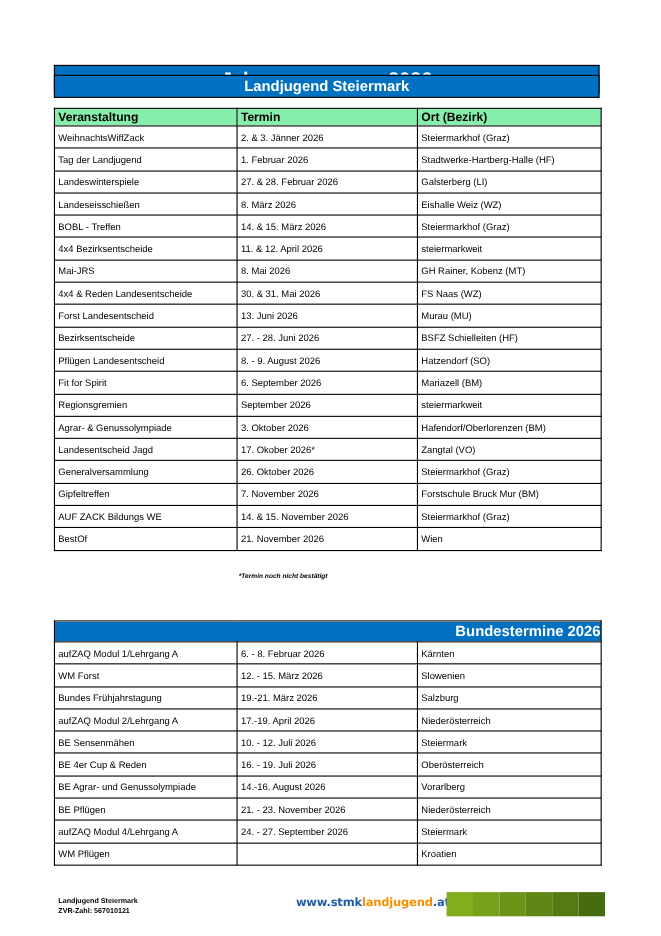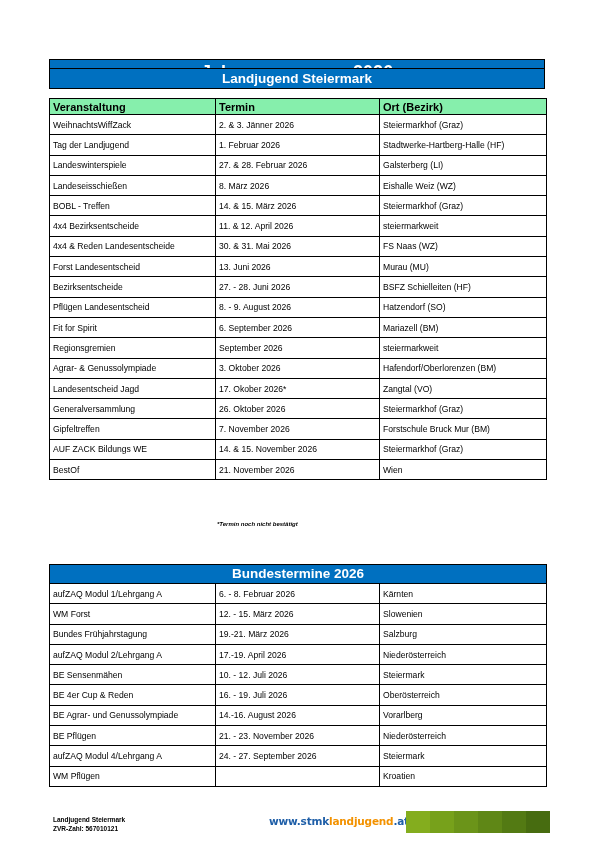--- a/index.html
+++ b/index.html
@@ -29,21 +29,21 @@
   #main-table { top: 98px; }
   #main-table thead th {
     background: #86efac; font-weight: bold; font-size: 11px; height: 15px; line-height: 14px;
   }
   #main-table thead th.center { text-align: left; }
   .note {
     position: absolute; top: 521px; left: 217px; font-size: 6px; font-style: italic; font-weight: bold;
   }
   #bund-table { top: 564px; }
   #bund-table thead th {
-    background: #0070c0; color: #fff; font-weight: bold; font-size: 13.5px; text-align: center;
+    background: #0070c0; color: #fff; font-weight: bold; font-size: 13.5px; text-align: right;
     height: 18px; line-height: 18px; padding: 0;
   }
   .footer-org {
     position: absolute; left: 53px; top: 815px; font-size: 6.5px; font-weight: bold; line-height: 9px;
   }
   .footer-url {
     position: absolute; left: 269px; top: 815px; font-size: 10.5px; font-weight: bold;
     font-family: "DejaVu Sans", sans-serif; letter-spacing: -0.2px;
   }
   .footer-url .a { color: #1f5fa8; text-align: right; }
@@ -97,20 +97,25 @@
         <td>BOBL - Treffen</td>
         <td>14. &amp; 15. März 2026</td>
         <td>Steiermarkhof (Graz)</td>
       </tr>
       <tr>
         <td>4x4 Bezirksentscheide</td>
         <td>11. &amp; 12. April 2026</td>
         <td>steiermarkweit</td>
       </tr>
       <tr>
+        <td>Mai-JRS</td>
+        <td>8. Mai 2026</td>
+        <td>GH Rainer, Kobenz (MT)</td>
+      </tr>
+      <tr>
         <td>4x4 &amp; Reden Landesentscheide</td>
         <td>30. &amp; 31. Mai 2026</td>
         <td>FS Naas (WZ)</td>
       </tr>
       <tr>
         <td>Forst Landesentscheid</td>
         <td>13. Juni 2026</td>
         <td>Murau (MU)</td>
       </tr>
       <tr>

